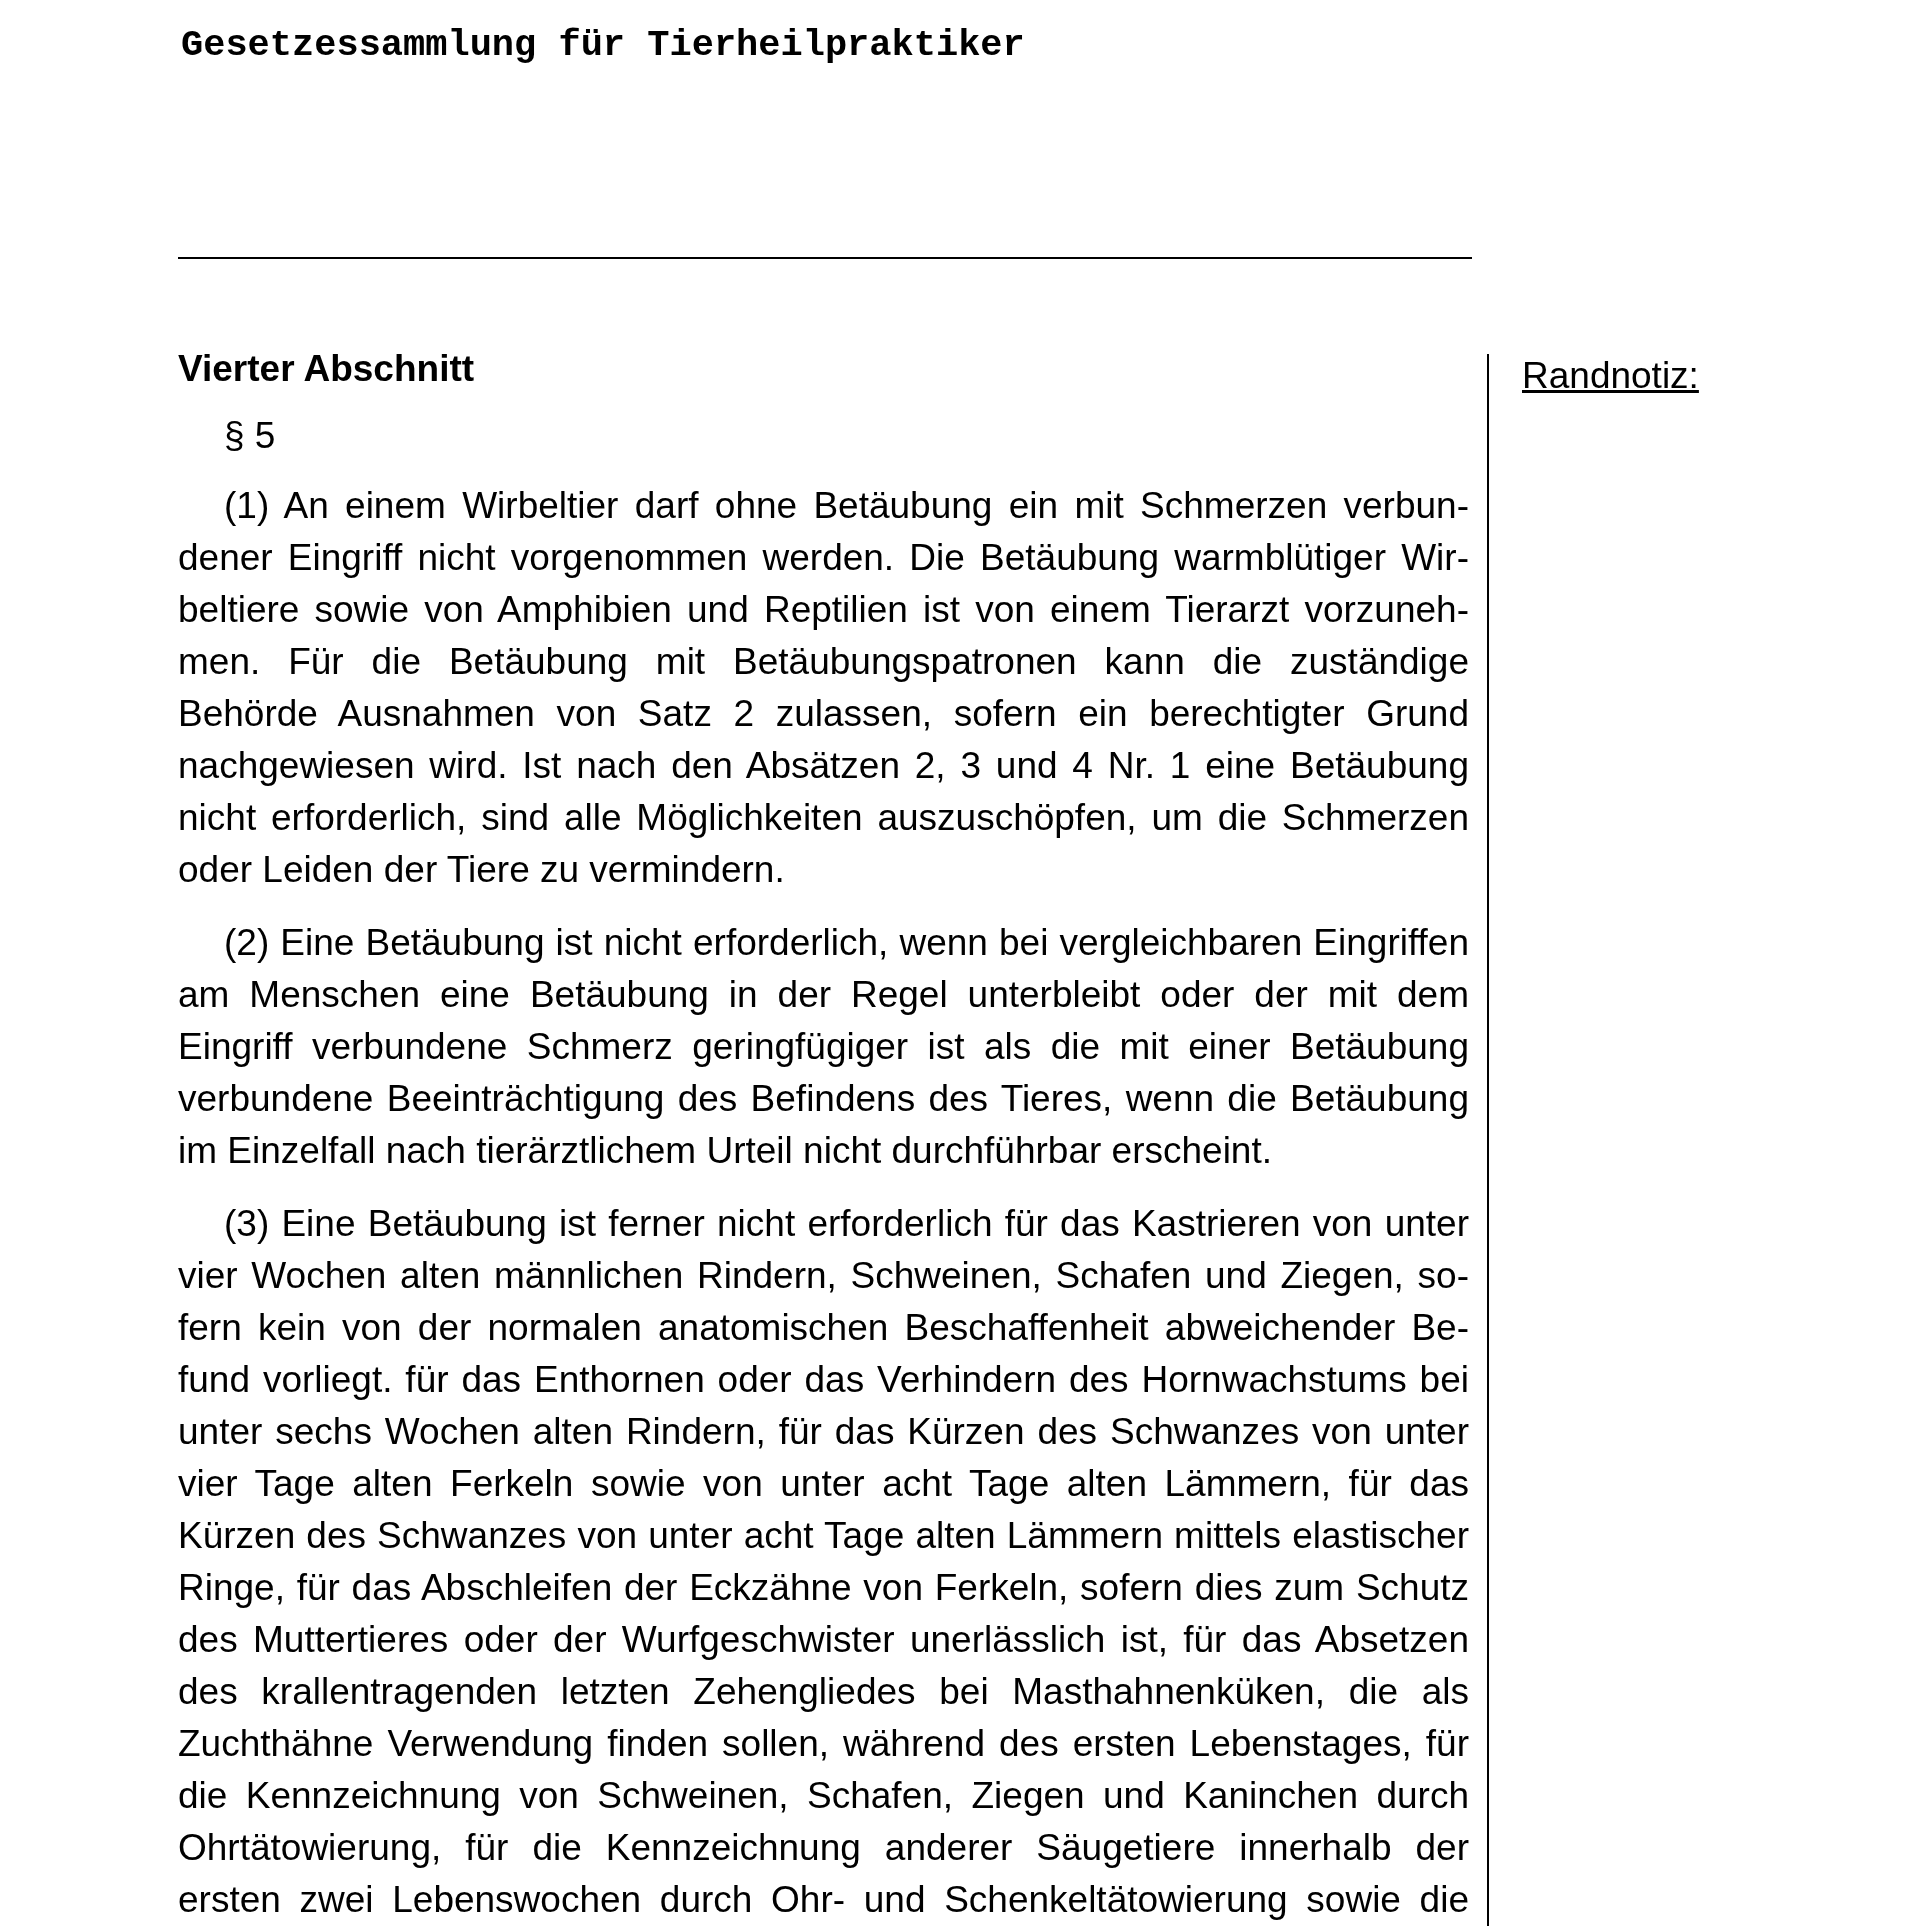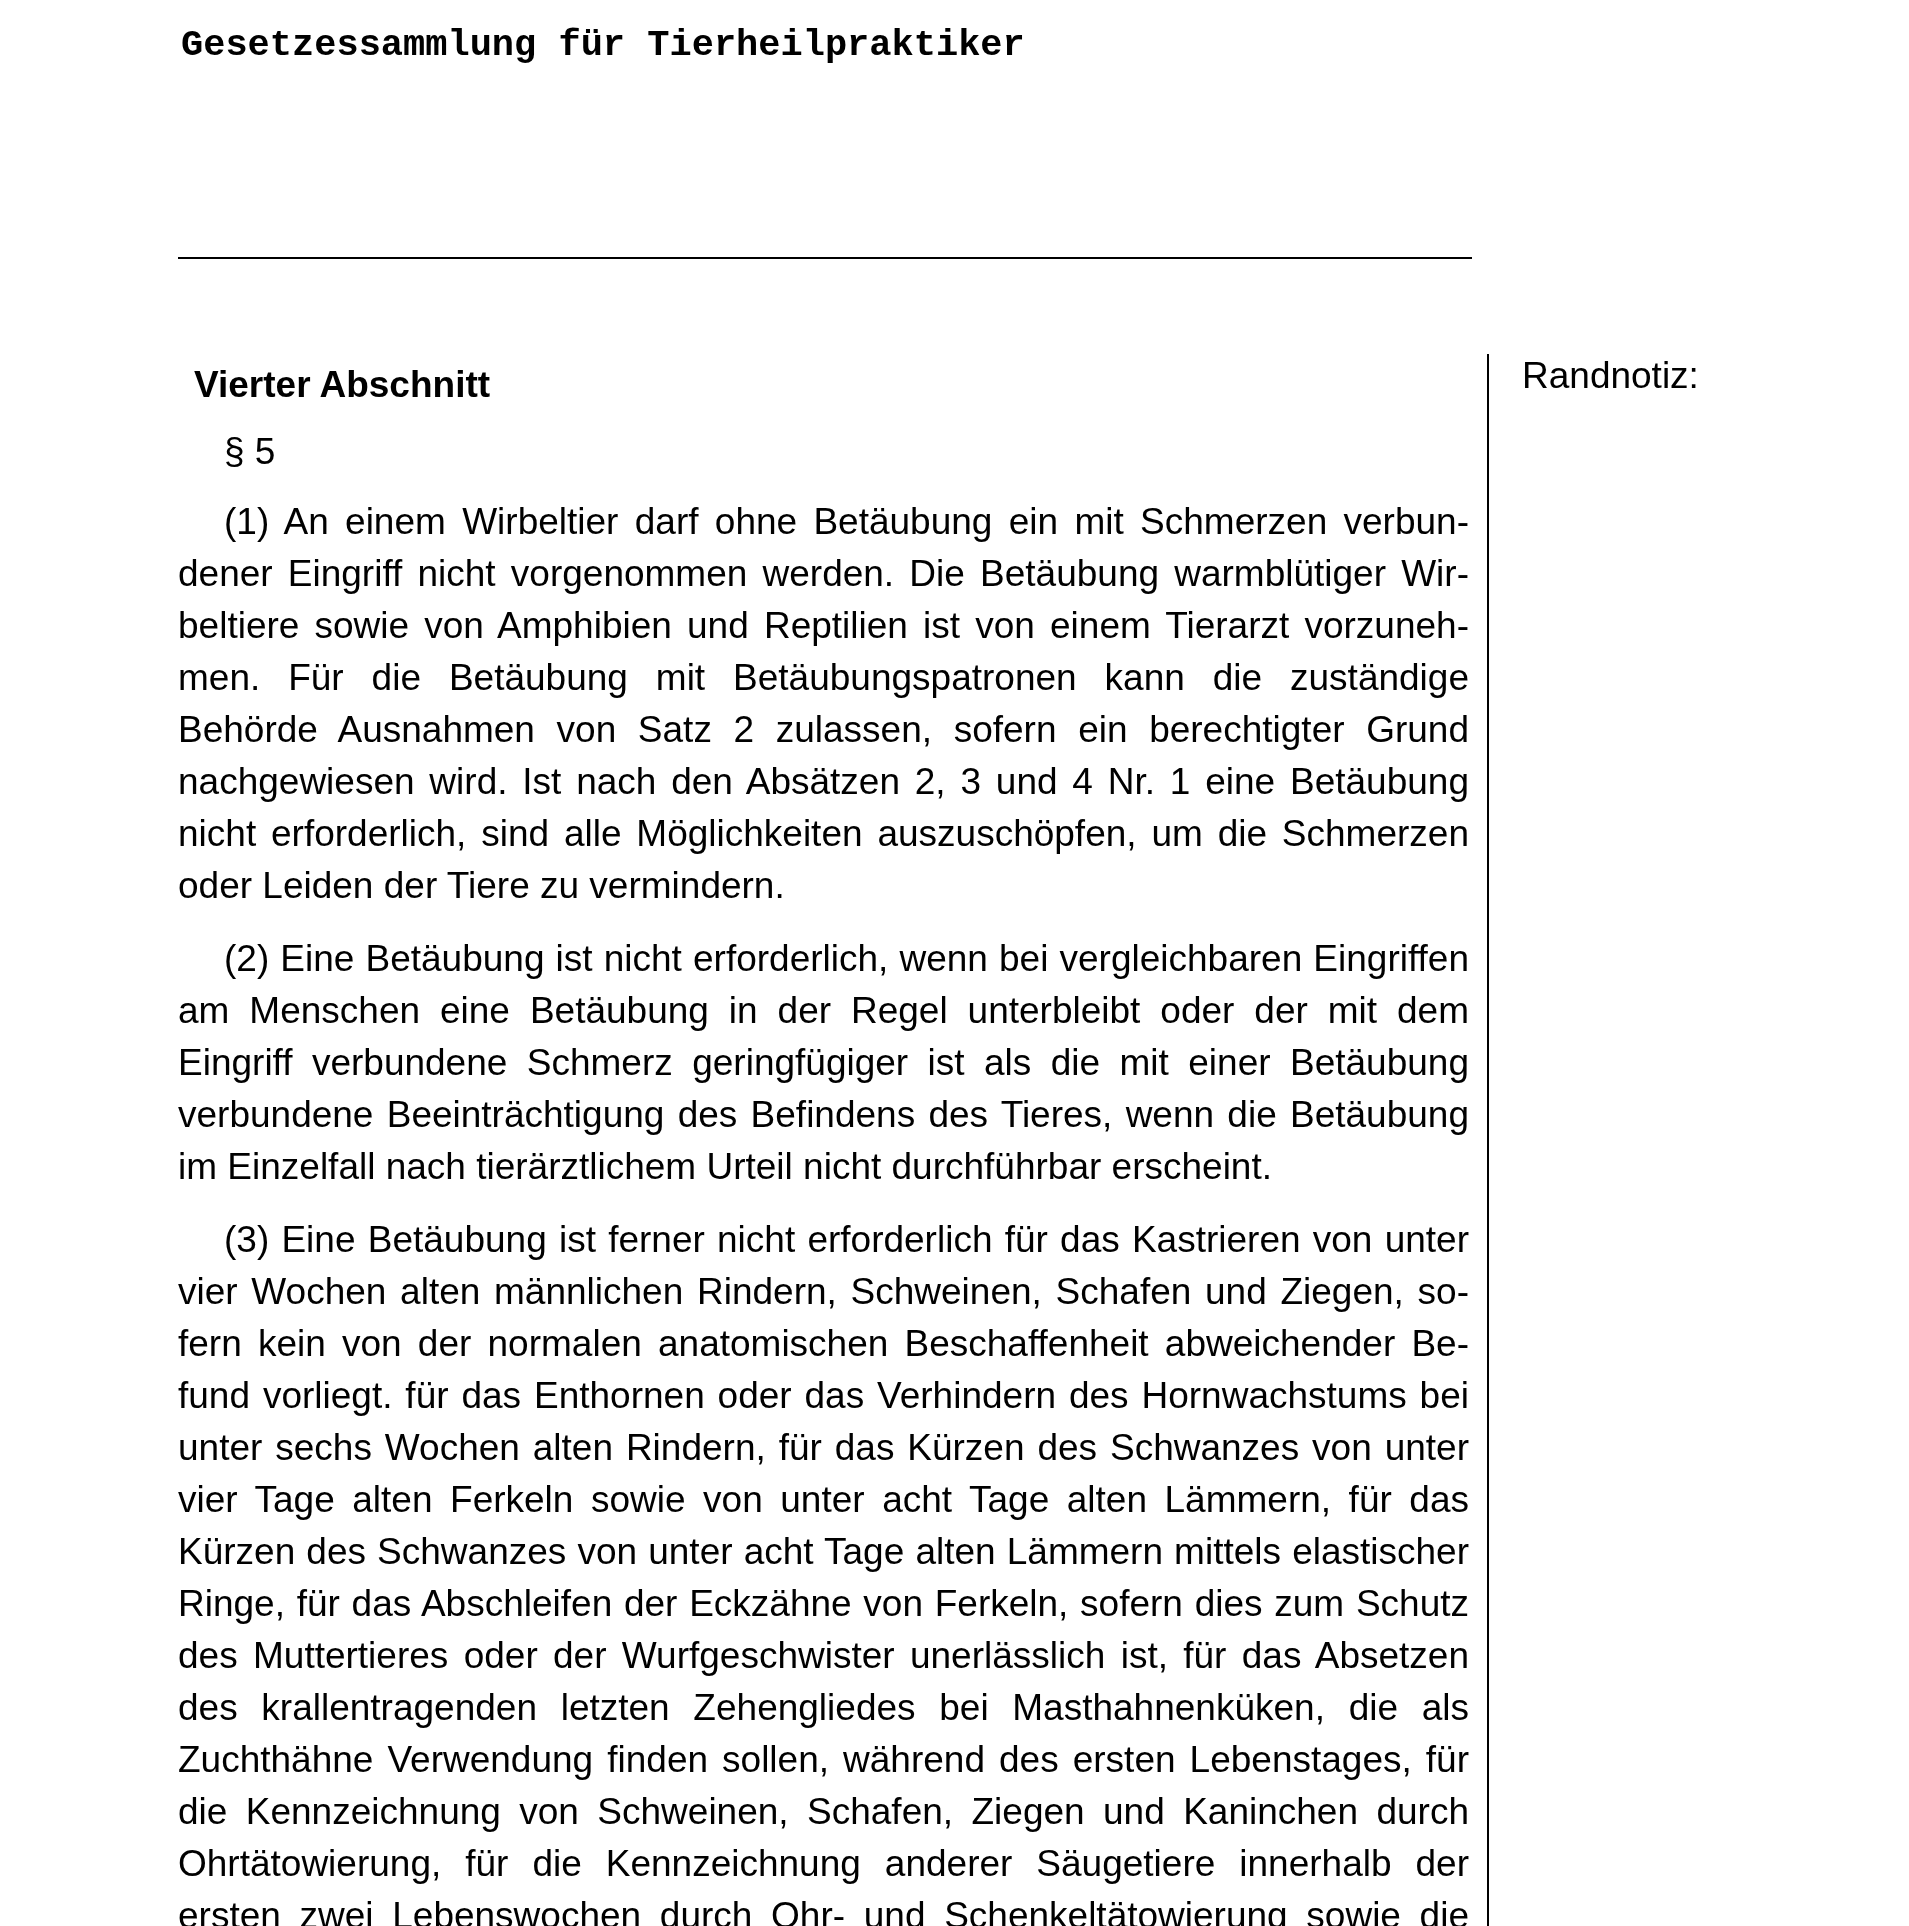--- a/index.html
+++ b/index.html
@@ -41,32 +41,33 @@
       height: 2248px;
       background: #000000;
     }
     .margin-note-label {
       position: absolute;
       left: 1522px;
       top: 354px;
       font-size: 37px;
       line-height: 1.2;
       white-space: nowrap;
+      text-decoration: underline;
     }
     .main {
       position: absolute;
       left: 178px;
       top: 347px;
       width: 1291px;
     }
     .section-title {
       font-size: 37px;
       font-weight: bold;
       line-height: 1.2;
-      margin: 16px;
+      margin: 0;
     }
     .section-subtitle {
       font-size: 37px;
       font-weight: bold;
       line-height: 1.2;
       margin: 65px 0 0 0;
     }
     .paragraph-sign {
       font-size: 37px;
       line-height: 1.2;

